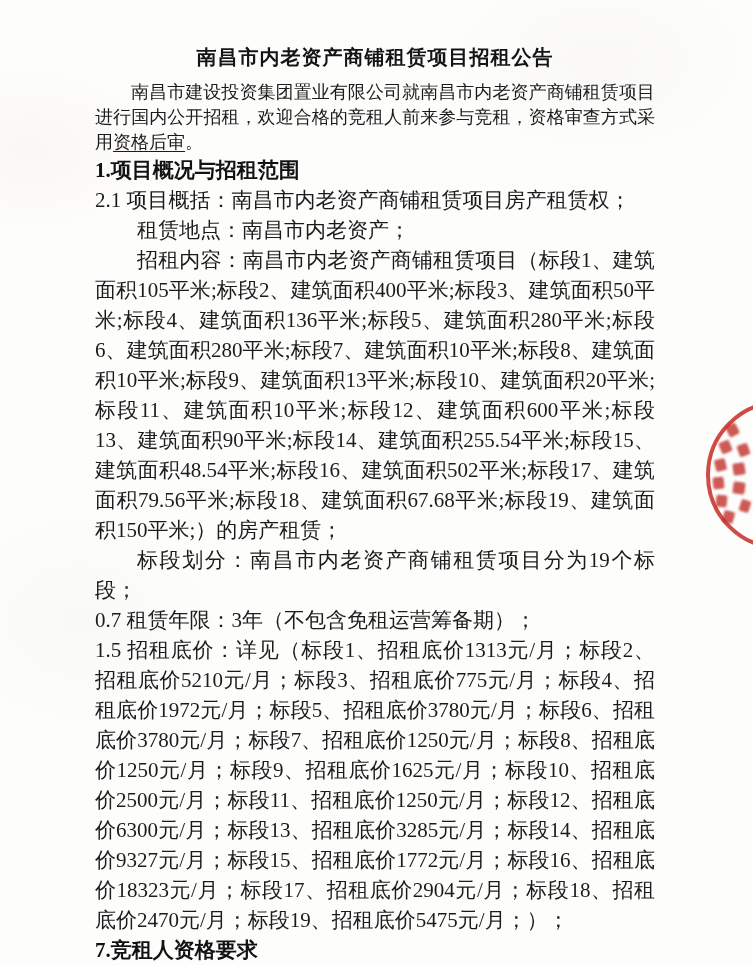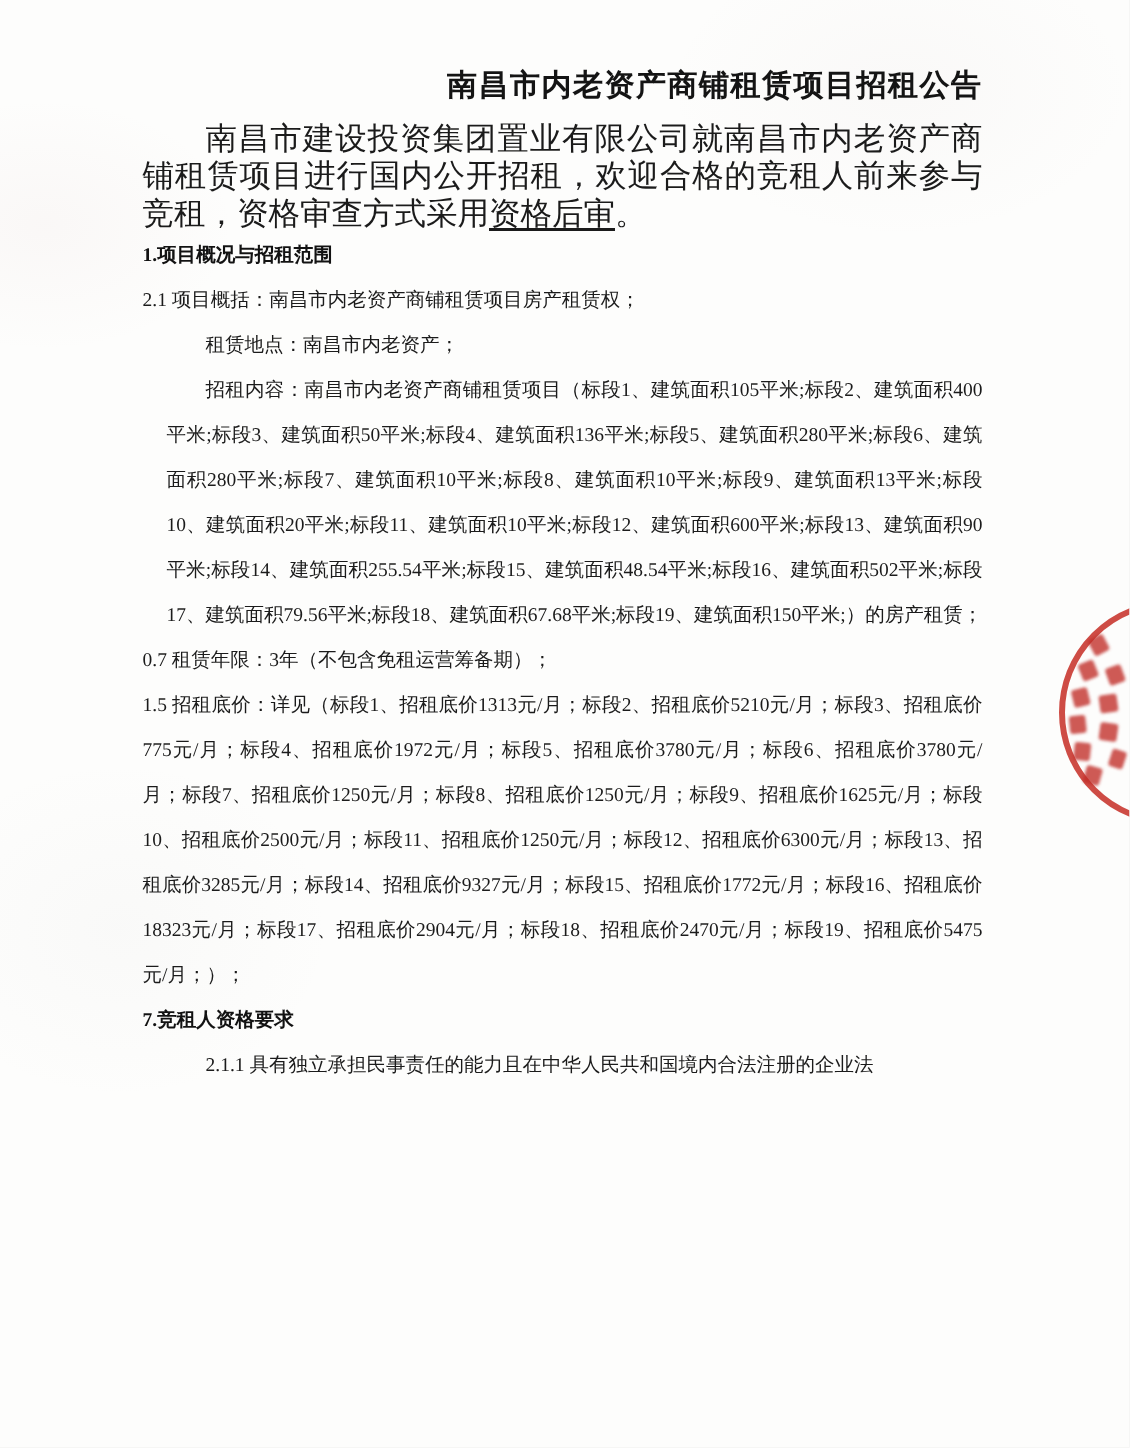--- a/index.html
+++ b/index.html
@@ -28,39 +28,39 @@
   .doc {
     position: relative;
     padding: 42px 98px 0 95px;
     z-index: 1;
   }
   .title {
     margin: 0 0 8px 0;
     font-size: 20px;
     line-height: 30px;
     font-weight: 700;
-    text-align: right;
+    text-align: center;
     letter-spacing: 1px;
     color: #141414;
   }
   p { margin: 0; }
   .intro {
-    font-size: 21px;
+    font-size: 18px;
     line-height: 25px;
     text-align: justify;
     text-indent: 2em;
   }
   .u { text-decoration: underline; text-underline-offset: 3px; }
   .body-par {
-    font-size: 13px;
+    font-size: 21px;
     line-height: 30px;
     text-align: justify;
   }
   .heading { font-weight: 700; color: #121212; }
-  .indent { text-indent: 2em; margin-left: 16px; }
+  .indent { text-indent: 2em; }
 
   
   .seal {
     position: absolute;
     left: 706px; top: 400px;
     width: 150px; height: 150px;
     border: 4px solid rgba(198,45,37,0.85);
     border-radius: 50%;
     box-sizing: border-box;
     filter: blur(0.4px);
@@ -91,20 +91,21 @@
   <div class="doc">
 
     <h1 class="title">南昌市内老资产商铺租赁项目招租公告</h1>
 
     <p class="intro"><span>南昌市建设投资集团置业有限公司就南昌市内老资产商铺租赁项目进行国内公开招租，欢迎合格的竞租人前来参与竞租，资格审查方式采用</span><span class="u">资格后审</span><span>。</span></p>
 
     <p class="body-par heading">1.项目概况与招租范围</p>
     <p class="body-par">2.1 项目概括：南昌市内老资产商铺租赁项目房产租赁权；</p>
     <p class="body-par indent">租赁地点：南昌市内老资产；</p>
     <p class="body-par indent">招租内容：南昌市内老资产商铺租赁项目（标段1、建筑面积105平米;标段2、建筑面积400平米;标段3、建筑面积50平米;标段4、建筑面积136平米;标段5、建筑面积280平米;标段6、建筑面积280平米;标段7、建筑面积10平米;标段8、建筑面积10平米;标段9、建筑面积13平米;标段10、建筑面积20平米;标段11、建筑面积10平米;标段12、建筑面积600平米;标段13、建筑面积90平米;标段14、建筑面积255.54平米;标段15、建筑面积48.54平米;标段16、建筑面积502平米;标段17、建筑面积79.56平米;标段18、建筑面积67.68平米;标段19、建筑面积150平米;）的房产租赁；</p>
+    <p class="body-par indent">标段划分：南昌市内老资产商铺租赁项目分为19个标段；</p>
     <p class="body-par">0.7 租赁年限：3年（不包含免租运营筹备期）；</p>
     <p class="body-par">1.5 招租底价：详见（标段1、招租底价1313元/月；标段2、招租底价5210元/月；标段3、招租底价775元/月；标段4、招租底价1972元/月；标段5、招租底价3780元/月；标段6、招租底价3780元/月；标段7、招租底价1250元/月；标段8、招租底价1250元/月；标段9、招租底价1625元/月；标段10、招租底价2500元/月；标段11、招租底价1250元/月；标段12、招租底价6300元/月；标段13、招租底价3285元/月；标段14、招租底价9327元/月；标段15、招租底价1772元/月；标段16、招租底价18323元/月；标段17、招租底价2904元/月；标段18、招租底价2470元/月；标段19、招租底价5475元/月；）；</p>
     <p class="body-par heading">7.竞租人资格要求</p>
     <p class="body-par indent">2.1.1 具有独立承担民事责任的能力且在中华人民共和国境内合法注册的企业法</p>
 
   </div>
 
   <div class="seal"></div>
   <span class="seal-mark m1"></span>
   <span class="seal-mark m2"></span>

